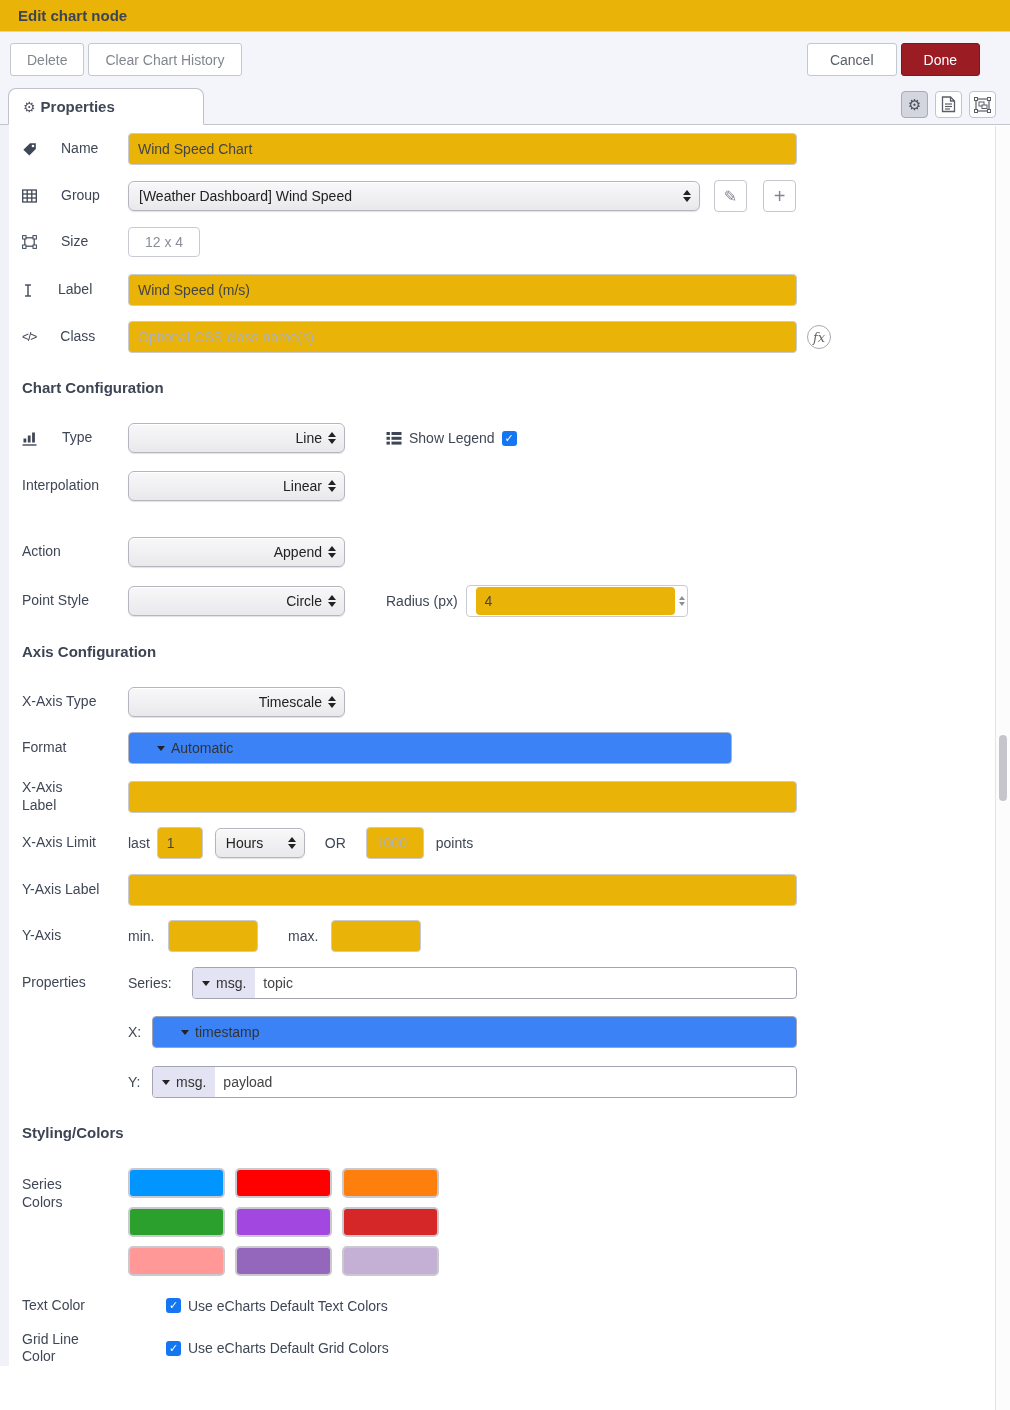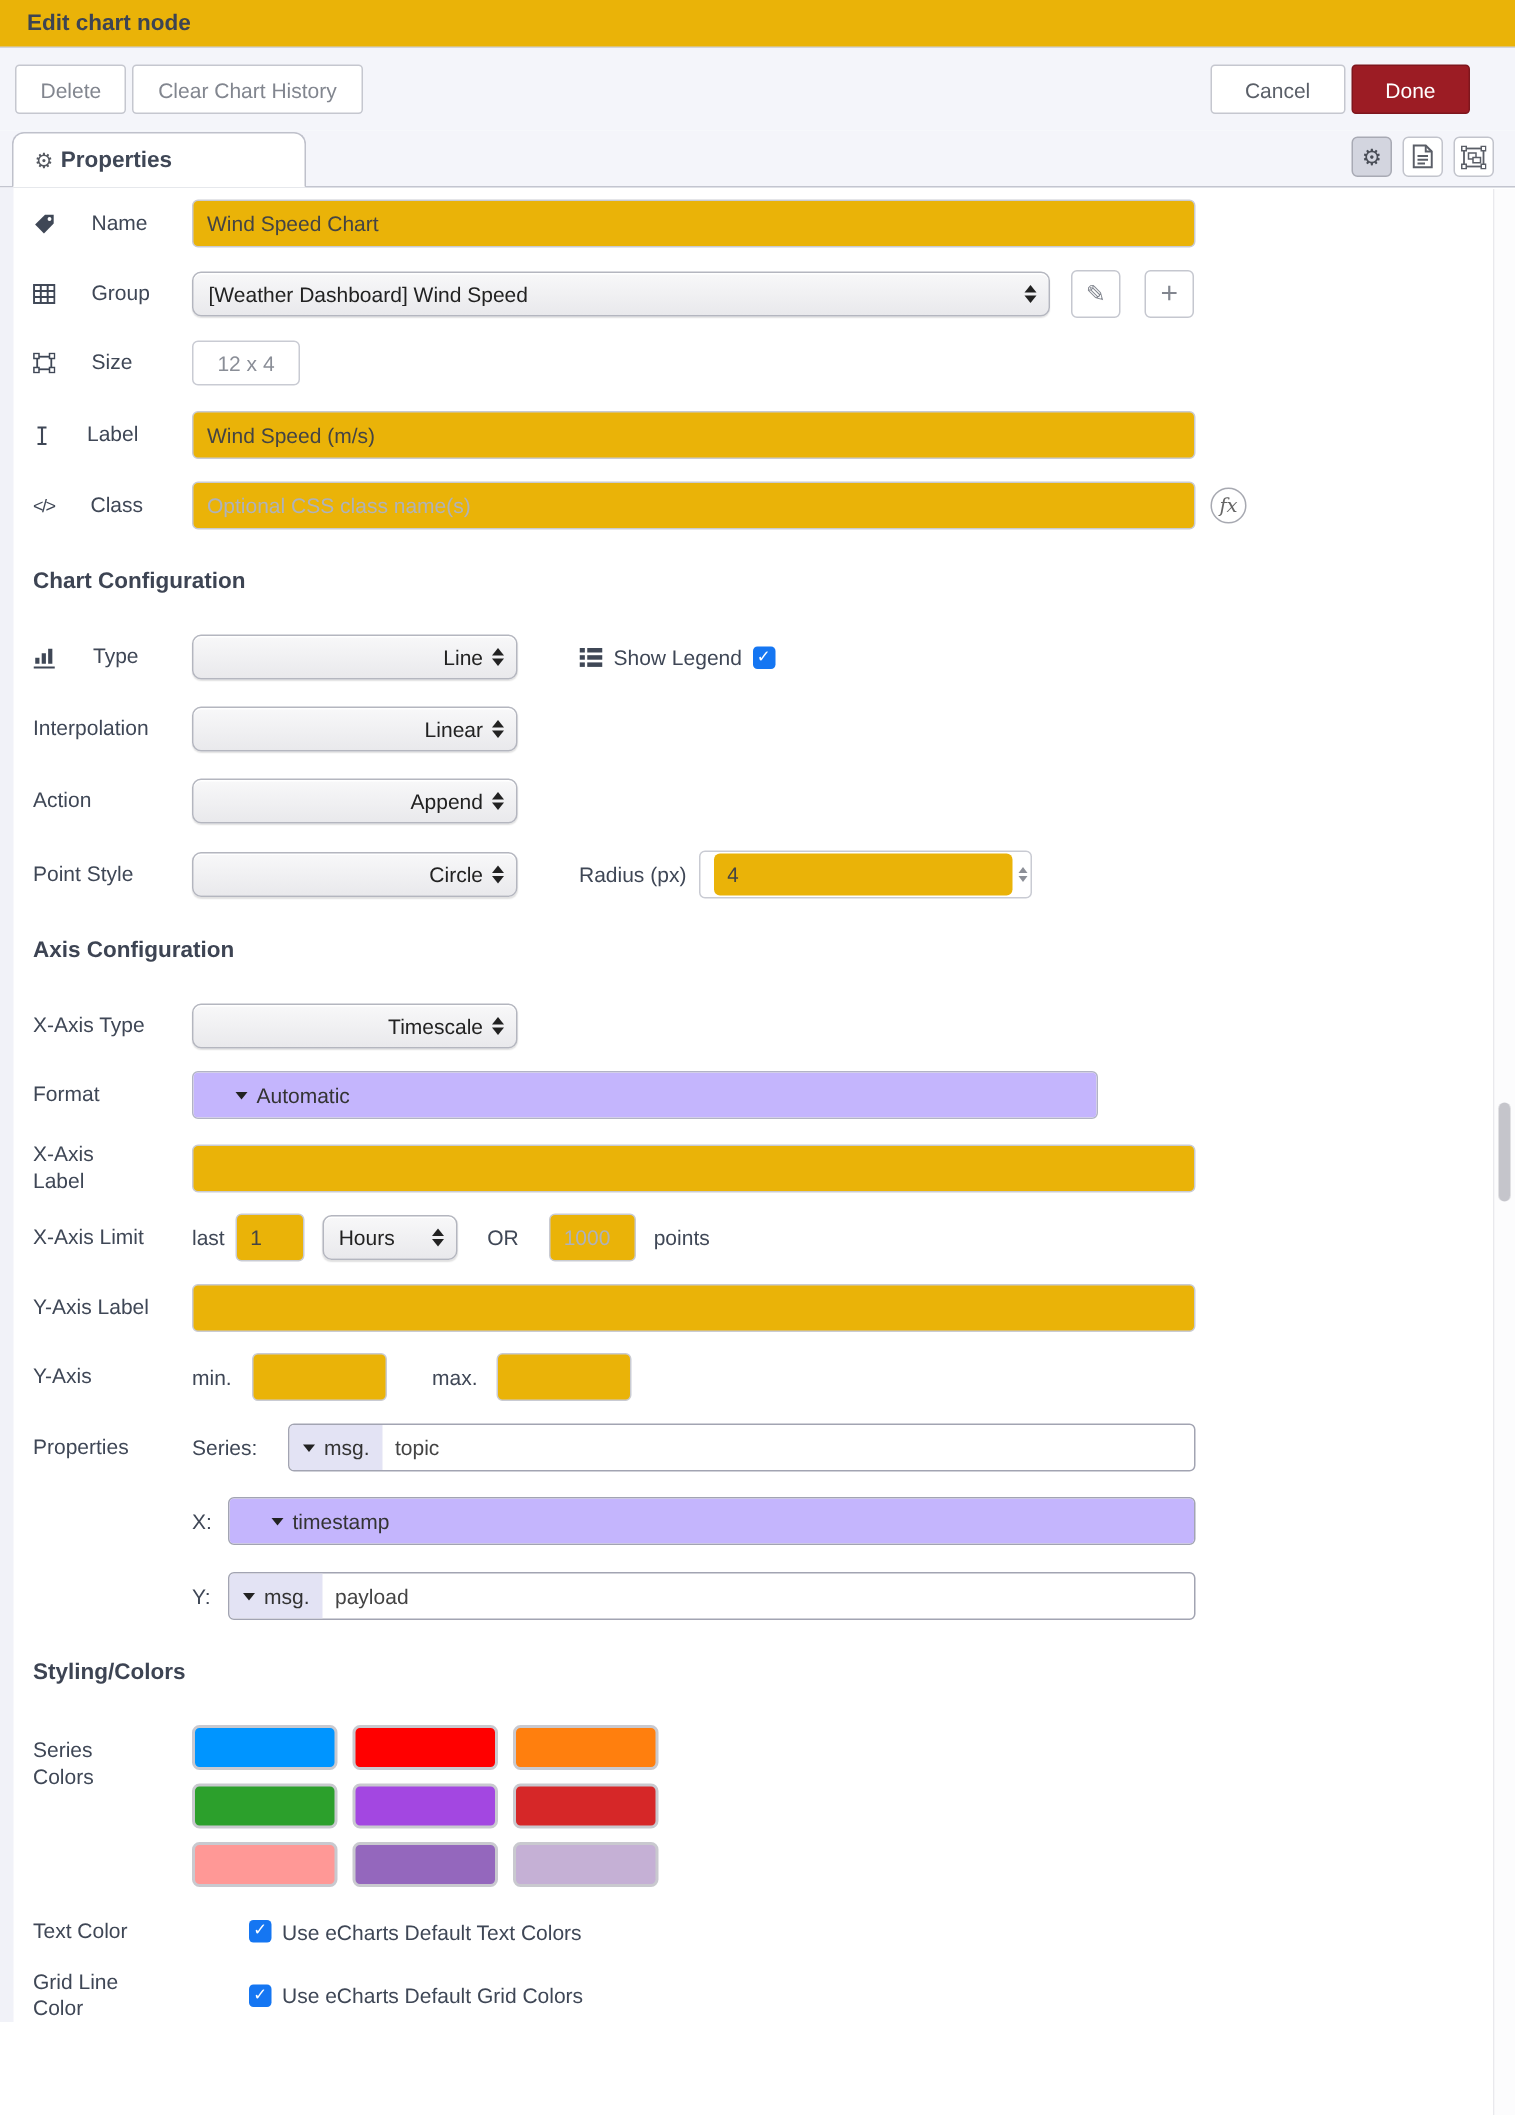--- a/index.html
+++ b/index.html
@@ -101,21 +101,21 @@
   
   .ti { display:flex; align-items:stretch; height:32px; border:1px solid #a2a4b2;
     border-radius:4px; overflow:hidden; background:#fff; }
   .ti-btn { background:#e3e3f4; display:flex; align-items:center; gap:6px;
     padding:0 9px; font-size:14px; color:#333; cursor:pointer; flex:none; }
   .ti-caret { width:0; height:0; border-left:4px solid transparent;
     border-right:4px solid transparent; border-top:5px solid #222; }
   .ti-val { flex:1; display:flex; align-items:center; padding:0 8px;
     font-size:14px; color:#444; }
   .ti.full { background:#e3e3f4; }
-  .ti.full .ti-btn { flex:1; background:#c4b5fd;padding-left:28px; }
+  .ti.full .ti-btn { flex:1; background:#3b82f6;padding-left:28px; }
   .ti-604 { width:604px; border-color:#b2b4c4; }
   .ti-645 { width:645px; }
   .ti-605 { width:605px; }
 
   .sub-lbl { font-size:14px; color:#3f4756; flex:none; }
 
   
   .swatch-grid { display:flex; flex-wrap:wrap; gap:9px 10px; width:320px; }
   .swatch { width:97px; height:30px; border:2px solid #c9c9cf; border-radius:5px; }
 
@@ -274,21 +274,21 @@
         <rect x="0.5" y="5.8" width="3.4" height="3" fill="#3f4756"></rect>
         <rect x="5.5" y="5.8" width="10" height="3" fill="#3f4756"></rect>
         <rect x="0.5" y="10.6" width="3.4" height="3" fill="#3f4756"></rect>
         <rect x="5.5" y="10.6" width="10" height="3" fill="#3f4756"></rect>
       </svg>
       <span class="inline-lbl">Show Legend</span>
       <span class="checkbox checked" style="background: rgb(21, 118, 242);"></span>
     </div>
   </div>
 
-  <div class="row" style="margin-bottom:18px;">
+  <div class="row" style="margin-bottom:36px;">
     <div class="lbl">
       <span>Interpolation</span>
     </div>
     <div class="select sel-217">
       <span class="sel-text">Linear</span>
       <span class="spinner">
           <i class="up"></i>
           <i class="dn"></i>
         </span>
     </div>

